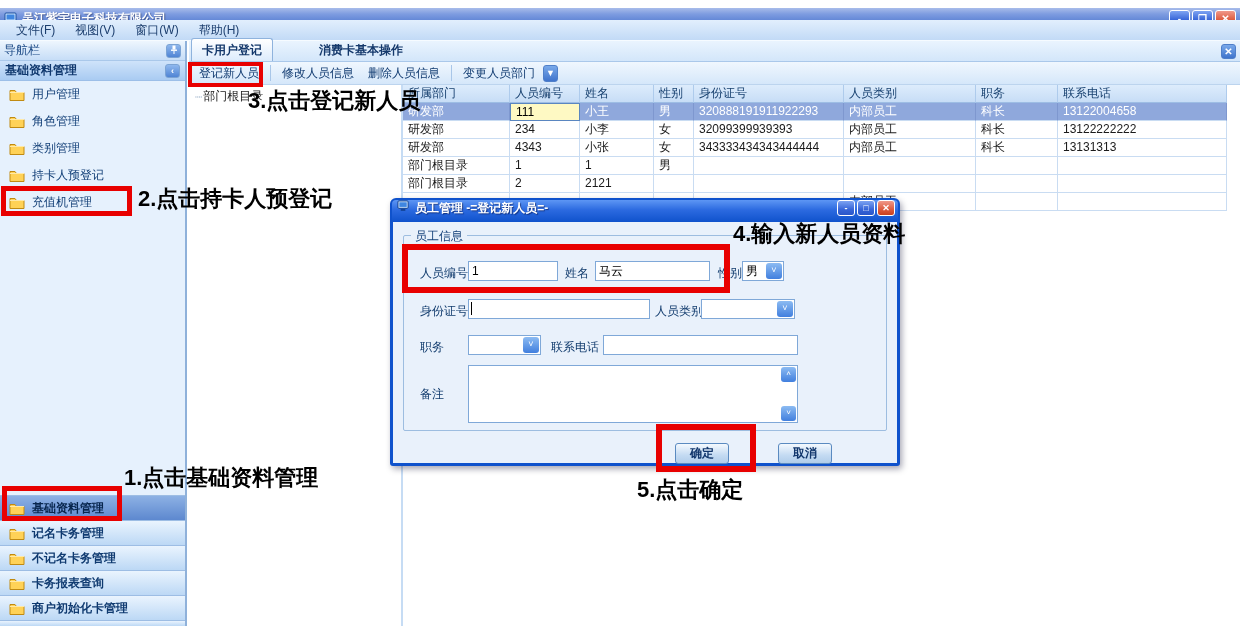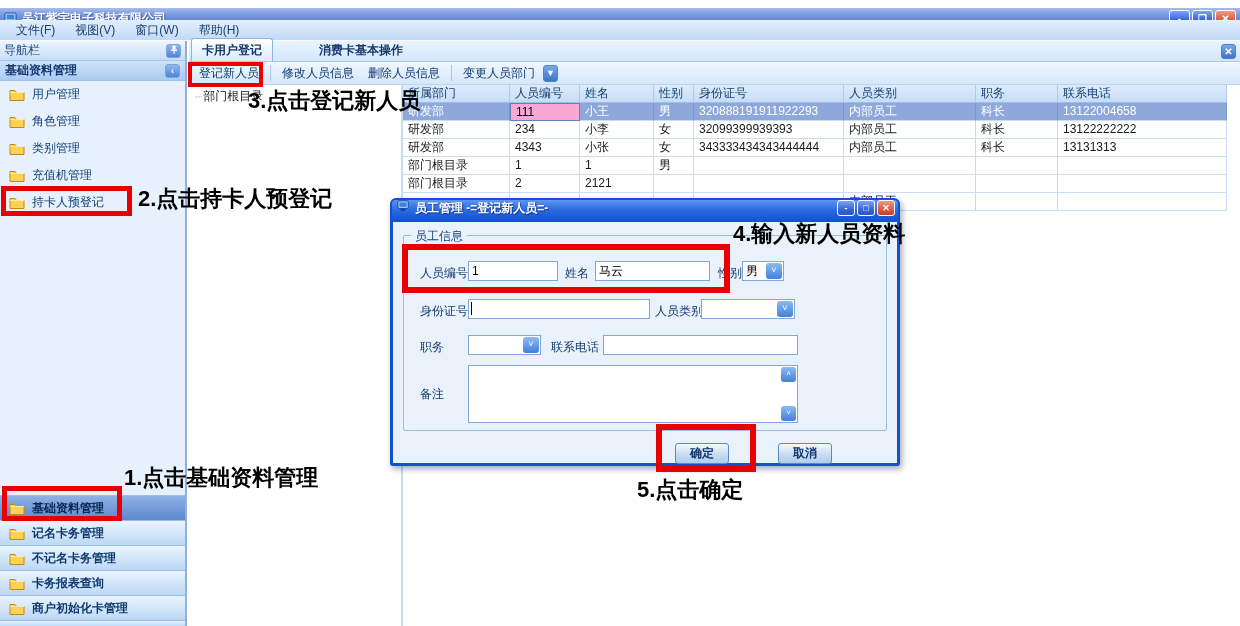--- a/index.html
+++ b/index.html
@@ -99,21 +99,21 @@
   .grow{ display:flex; height:18px; }
   .gcell{
     height:18px; line-height:17px; padding-left:5px; border-right:1px solid #c9dcf2;
     border-bottom:1px solid #c9dcf2; overflow:hidden; white-space:nowrap; color:#1a1a1a;
   }
   .ghead .gcell{
     background:linear-gradient(180deg,#ddecfc,#c7ddf6); color:#17406f;
     border-right:1px solid #aecbec; border-bottom:1px solid #9dbde4;
   }
   .grow.sel .gcell{ background:#8fa8dc; color:#fff; border-right-color:#7e97cf; }
-  .grow.sel .gcell.editcell{ background:#f9a8d4; color:#000; border:1px solid #5a86c0; }
+  .grow.sel .gcell.editcell{ background:#fef9c3; color:#000; border:1px solid #5a86c0; }
   .c0{width:107px}.c1{width:70px}.c2{width:74px}.c3{width:40px}
   .c4{width:150px}.c5{width:132px}.c6{width:82px}.c7{width:169px}
   
   .dialog{
     position:absolute; left:390px; top:198px; width:510px; height:268px; z-index:10;
     border:3px solid #0f52cc; border-radius:6px 6px 3px 3px;
     background:#e9f1fb; box-shadow:2px 3px 6px rgba(0,0,40,.35);
   }
   .dtitle{
     height:22px; margin:-1px -1px 0; border-radius:4px 4px 0 0;
@@ -225,28 +225,28 @@
         <path d="M1 2.5h5l1.5 2H15v8H1z" fill="#ffd257" stroke="#c08a12"></path>
         <path d="M1 4.5h14" stroke="#ffe9a8"></path>
       </svg>
     <span>类别管理</span>
   </div>
   <div class="sideitem">
     <svg width="16" height="13" viewBox="0 0 16 13">
         <path d="M1 2.5h5l1.5 2H15v8H1z" fill="#ffd257" stroke="#c08a12"></path>
         <path d="M1 4.5h14" stroke="#ffe9a8"></path>
       </svg>
-    <span>充值机管理</span>
+    <span>持卡人预登记</span>
   </div>
   <div class="sideitem">
     <svg width="16" height="13" viewBox="0 0 16 13">
         <path d="M1 2.5h5l1.5 2H15v8H1z" fill="#ffd257" stroke="#c08a12"></path>
         <path d="M1 4.5h14" stroke="#ffe9a8"></path>
       </svg>
-    <span>持卡人预登记</span>
+    <span>充值机管理</span>
   </div>
 
   <div class="groups">
     <div class="groupbtn active">
       <svg width="16" height="13" viewBox="0 0 16 13">
           <path d="M1 2.5h5l1.5 2H15v8H1z" fill="#ffd257" stroke="#c08a12"></path>
           <path d="M1 4.5h14" stroke="#ffe9a8"></path>
         </svg>
       <span>基础资料管理</span>
     </div>

